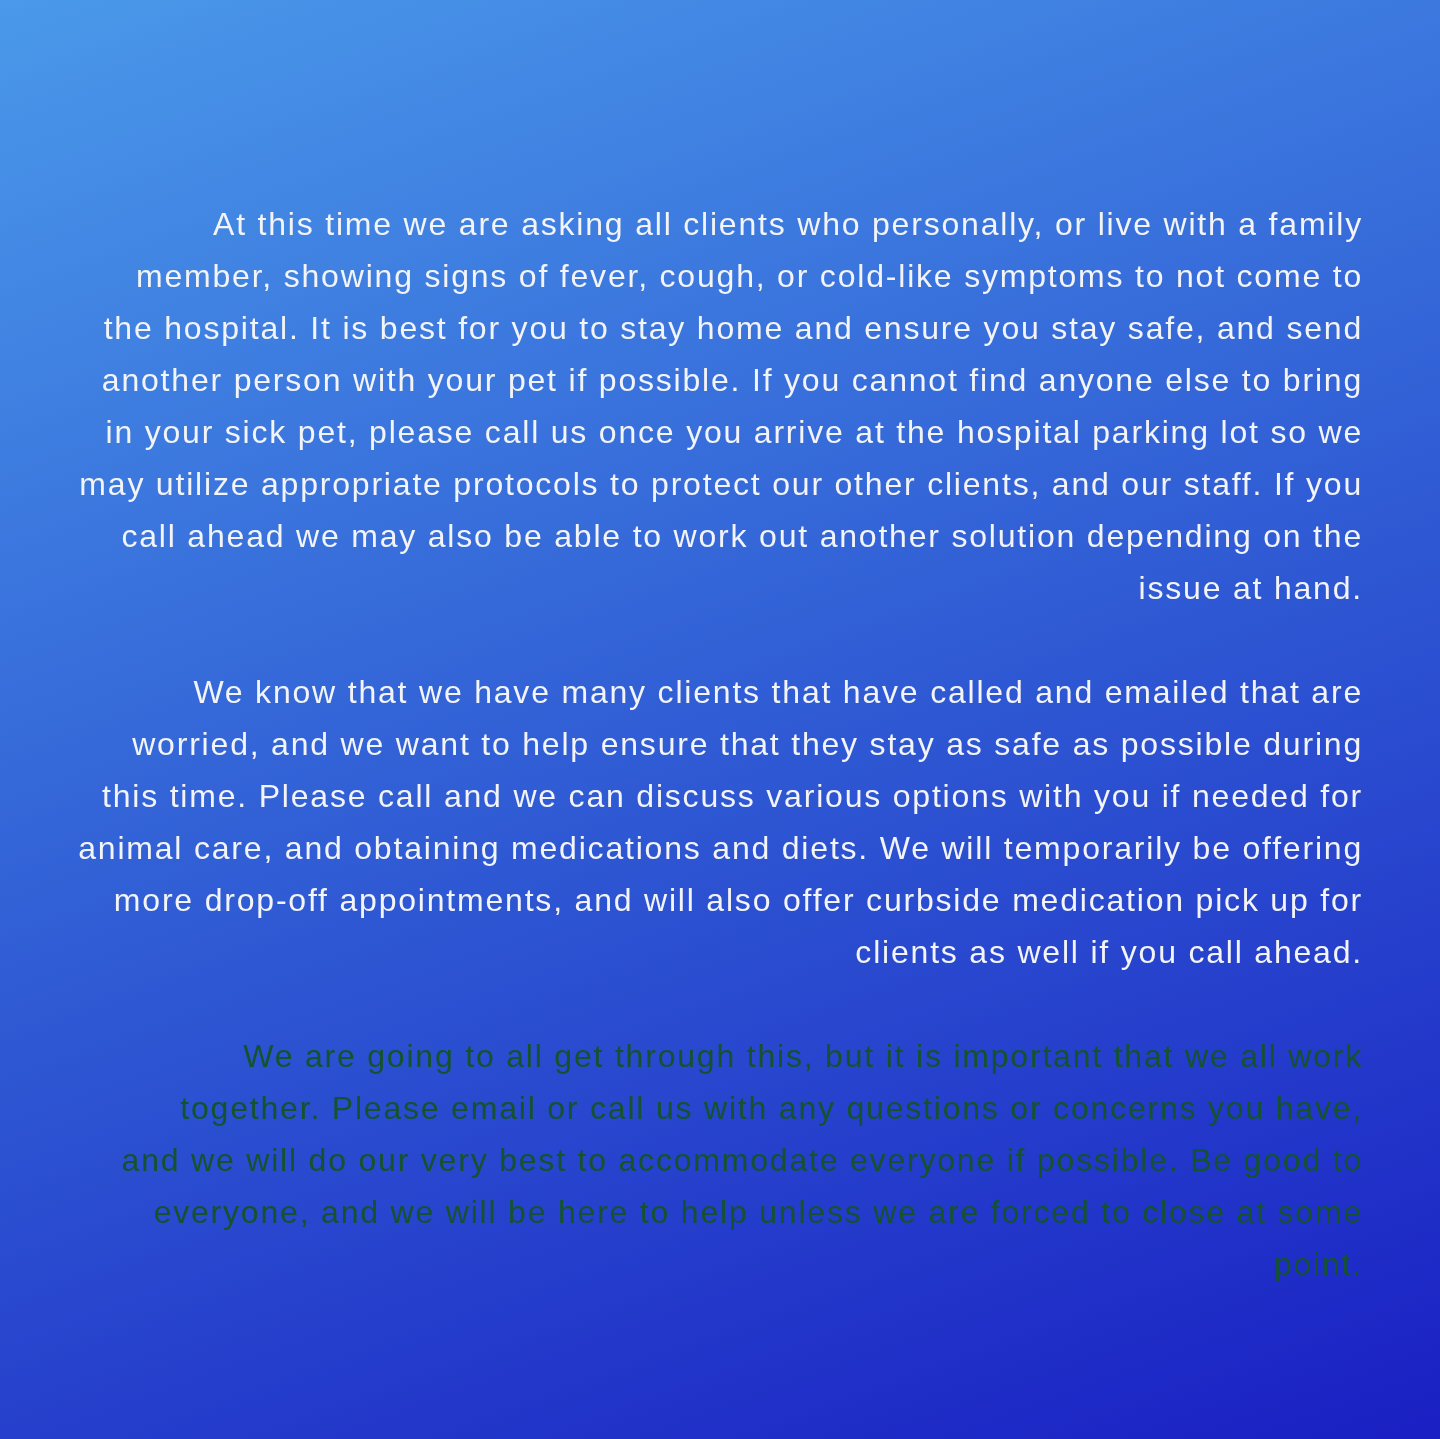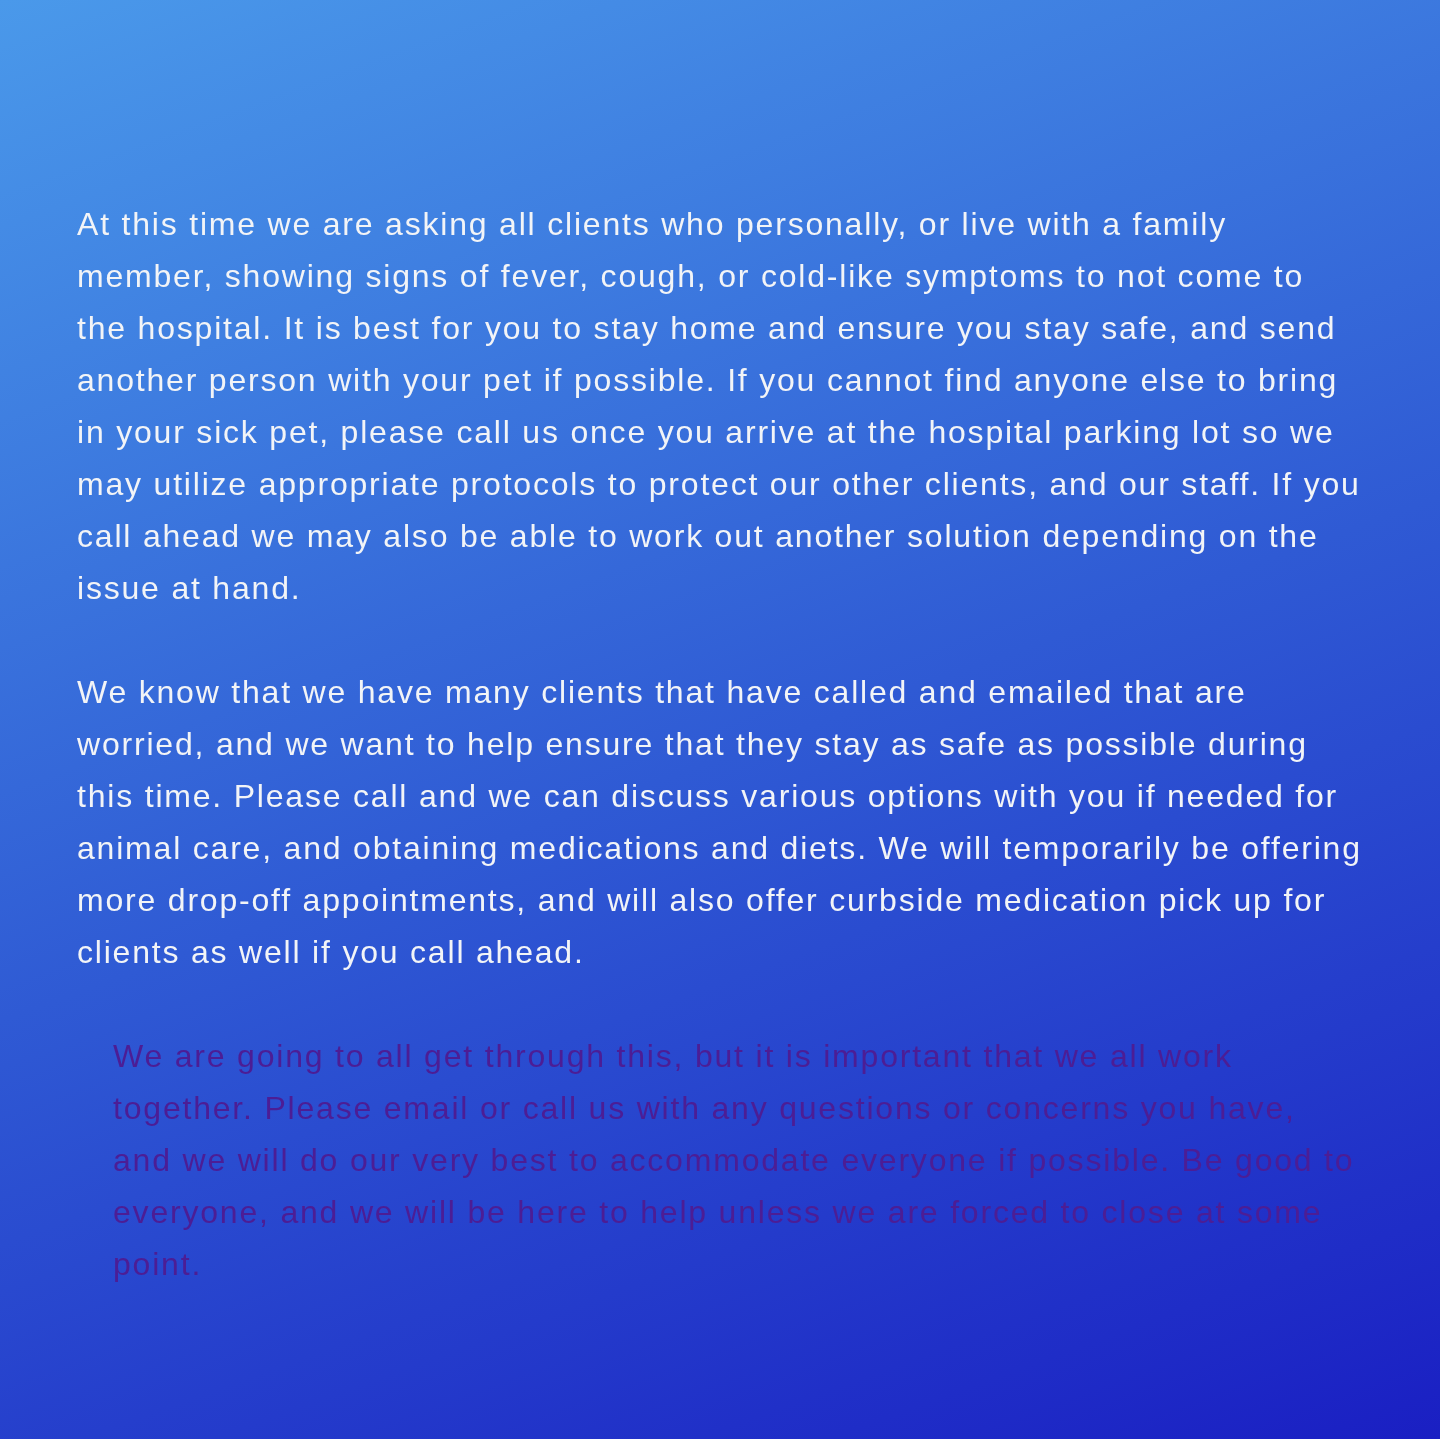--- a/index.html
+++ b/index.html
@@ -12,34 +12,34 @@
     overflow: hidden;
     
     background: linear-gradient(160deg, #4a99ea 0%, #2f5ad4 52%, #1a1fc3 100%);
     font-family: "Liberation Sans", "DejaVu Sans", sans-serif;
   }
   .announcement {
     box-sizing: border-box;
     max-width: 1286px;
     margin: 0 auto;
     padding-top: 198px;
-    text-align: left;
+    text-align: right;
   }
   .announcement p {
     margin: 0 0 52px 0;
     font-size: 32px;
     line-height: 52px;
     font-weight: 400;
     letter-spacing: 1.8px;
     color: #f2f4f7; 
   }
   .announcement p:last-child {
     margin-bottom: 0;
   }
 </style>
 </head>
 <body style="background: linear-gradient(160deg, rgb(74, 153, 234) 0%, rgb(47, 90, 212) 52%, rgb(26, 31, 195) 100%);">
 
 <main class="announcement">
   <p style="color: rgb(242, 244, 247);">At this time we are asking all clients who personally, or live with a family member, showing signs of fever, cough, or cold-like symptoms to not come to the hospital. It is best for you to stay home and ensure you stay safe, and send another person with your pet if possible. If you cannot find anyone else to bring in your sick pet, please call us once you arrive at the hospital parking lot so we may utilize appropriate protocols to protect our other clients, and our staff. If you call ahead we may also be able to work out another solution depending on the issue at hand.</p>
   <p style="color: rgb(242, 244, 247);">We know that we have many clients that have called and emailed that are worried, and we want to help ensure that they stay as safe as possible during this time. Please call and we can discuss various options with you if needed for animal care, and obtaining medications and diets. We will temporarily be offering more drop-off appointments, and will also offer curbside medication pick up for clients as well if you call ahead.</p>
-  <p style="color: #4c1d95; margin-left: 36px;">We are going to all get through this, but it is important that we all work together. Please email or call us with any questions or concerns you have, and we will do our very best to accommodate everyone if possible. Be good to everyone, and we will be here to help unless we are forced to close at some point.</p>
+  <p style="color: #14532d; margin-left: 36px;">We are going to all get through this, but it is important that we all work together. Please email or call us with any questions or concerns you have, and we will do our very best to accommodate everyone if possible. Be good to everyone, and we will be here to help unless we are forced to close at some point.</p>
 </main>
 
 </body></html>

